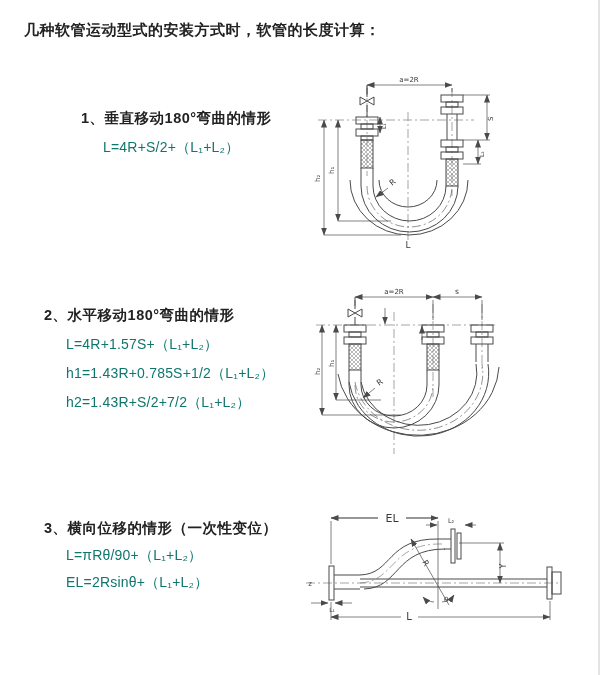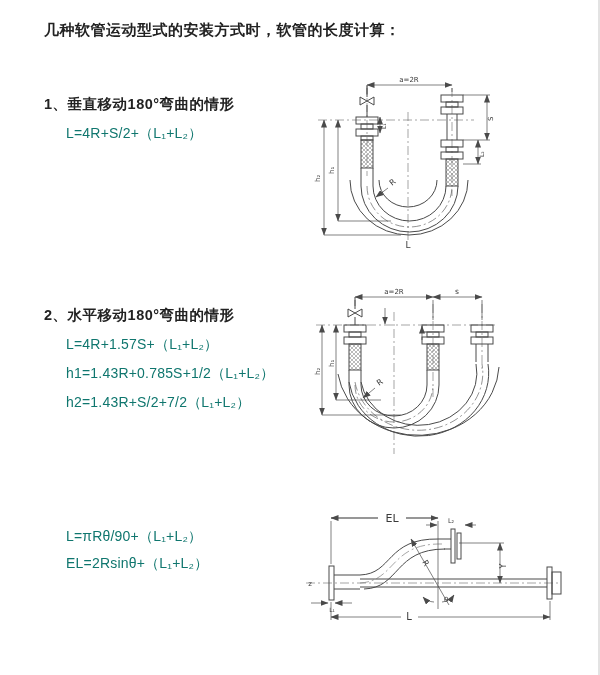--- a/index.html
+++ b/index.html
@@ -2,25 +2,25 @@
 <html><head>
 <meta charset="utf-8">
 <style>
   html,body{margin:0;padding:0;}
   body{
     width:600px;height:675px;background:#ffffff;position:relative;overflow:hidden;
     font-family:"Liberation Sans","DejaVu Sans",sans-serif;color:#2a2a2a;
     border-right:2px solid #e3e3e3;box-sizing:border-box;
   }
   .page-title{
-    position:absolute;left:44px;top:21px;font-size:15px;font-weight:bold;
+    position:absolute;left:24px;top:21px;font-size:15px;font-weight:bold;
     letter-spacing:.5px;color:#222;
   }
   .section{position:absolute;left:44px;}
-  .sec1{top:95px;} .sec2{top:306px;} .sec3{top:519px;}
+  .sec1{top:109px;margin-left:37px;} .sec2{top:306px;} .sec3{top:519px;}
   .sec-heading{font-size:14.5px;font-weight:bold;color:#222;letter-spacing:.5px;}
   .formula{font-size:14px;margin-left:22px;margin-top:11px;color:#0f766e;letter-spacing:.2px;white-space:nowrap;}
   .sec3 .formula{margin-top:9px;}
   svg{position:absolute;}
   #svg1{left:306px;top:64px;}
   #svg2{left:306px;top:282px;}
   #svg3{left:298px;top:502px;}
   svg text{fill:#3a3a3a;font-family:"DejaVu Sans",sans-serif;stroke:none;}
 </style>
 </head>
@@ -34,20 +34,21 @@
 </div>
 
 <div class="section sec2">
   <div class="sec-heading">2、水平移动180°弯曲的情形</div>
   <div class="formula">L=4R+1.57S+（L₁+L₂）</div>
   <div class="formula">h1=1.43R+0.785S+1/2（L₁+L₂）</div>
   <div class="formula">h2=1.43R+S/2+7/2（L₁+L₂）</div>
 </div>
 
 <div class="section sec3">
+  <div class="sec-heading">3、横向位移的情形（一次性变位）</div>
   <div class="formula">L=πRθ/90+（L₁+L₂）</div>
   <div class="formula">EL=2Rsinθ+（L₁+L₂）</div>
 </div>
 
 <svg id="svg1" width="292" height="194" viewBox="0 0 292 194">
   <defs>
     <marker id="ah1" markerWidth="8" markerHeight="6" refX="7.5" refY="3" orient="auto-start-reverse" markerUnits="userSpaceOnUse">
       <path d="M0,0 L8,3 L0,6 Z" fill="#4a4a4a"></path>
     </marker>
     <pattern id="hb1" width="4" height="4" patternUnits="userSpaceOnUse">

